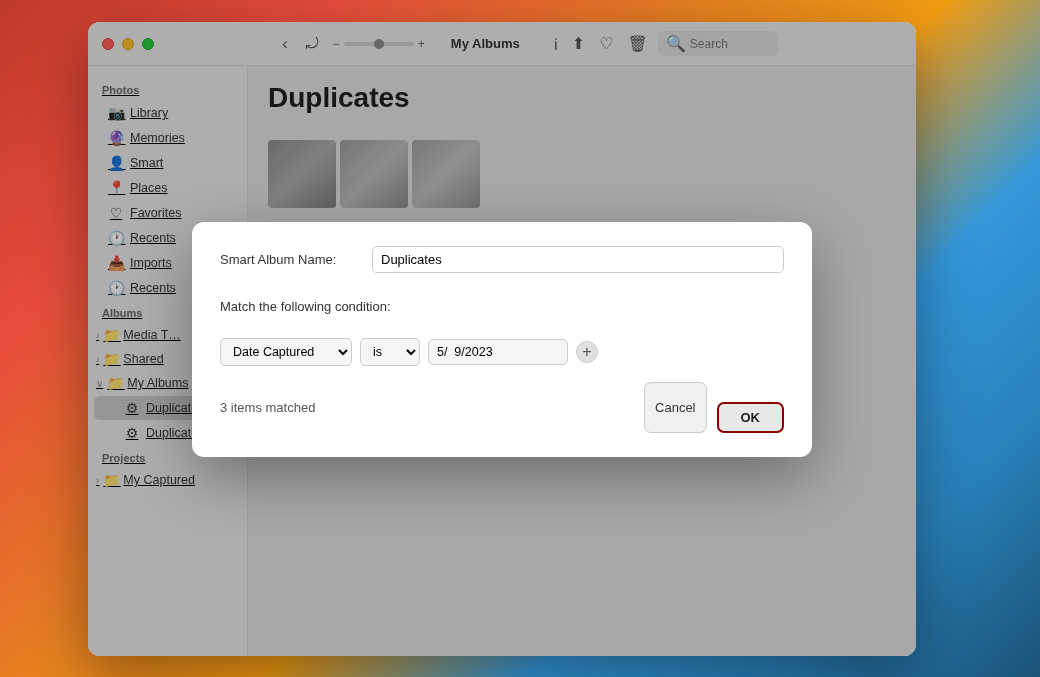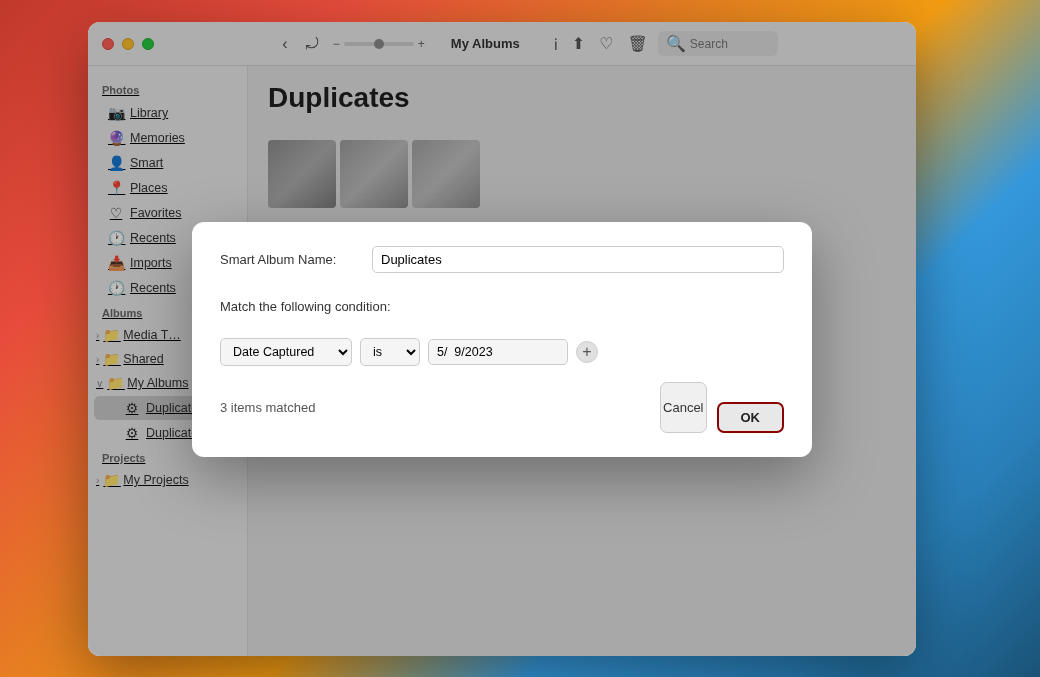--- a/index.html
+++ b/index.html
@@ -383,21 +383,21 @@
       font-size: 13px;
       color: #555;
     }
 
     .modal-buttons {
       display: flex;
       gap: 10px;
     }
 
     .btn-cancel {
-      padding: 6px 2px;
+      padding: 6px 10px;
       border: 1px solid #ccc;
       border-radius: 7px;
       background: #f0f0f0;
       font-size: 13px;
       cursor: pointer;
       color: #333;
     }
 
     .btn-ok {
       padding: 6px 22px;
@@ -510,21 +510,21 @@
       <div class="sidebar-sub-item">
         <span class="sidebar-item-icon">⚙</span>
         <span>Duplicate…</span>
       </div>
 
       <div class="sidebar-section-header">Projects</div>
 
       <div class="sidebar-group-header">
         <span class="sidebar-group-chevron">›</span>
         <span class="sidebar-item-icon">📁</span>
-        <span>My Projects</span>
+        <span>My Captured</span>
       </div>
     </div>
 
     <div class="content">
       <div class="content-header">
         <div class="content-title">Duplicates</div>
       </div>
 
       <div class="photos-grid">
         <div class="photo-thumb">

